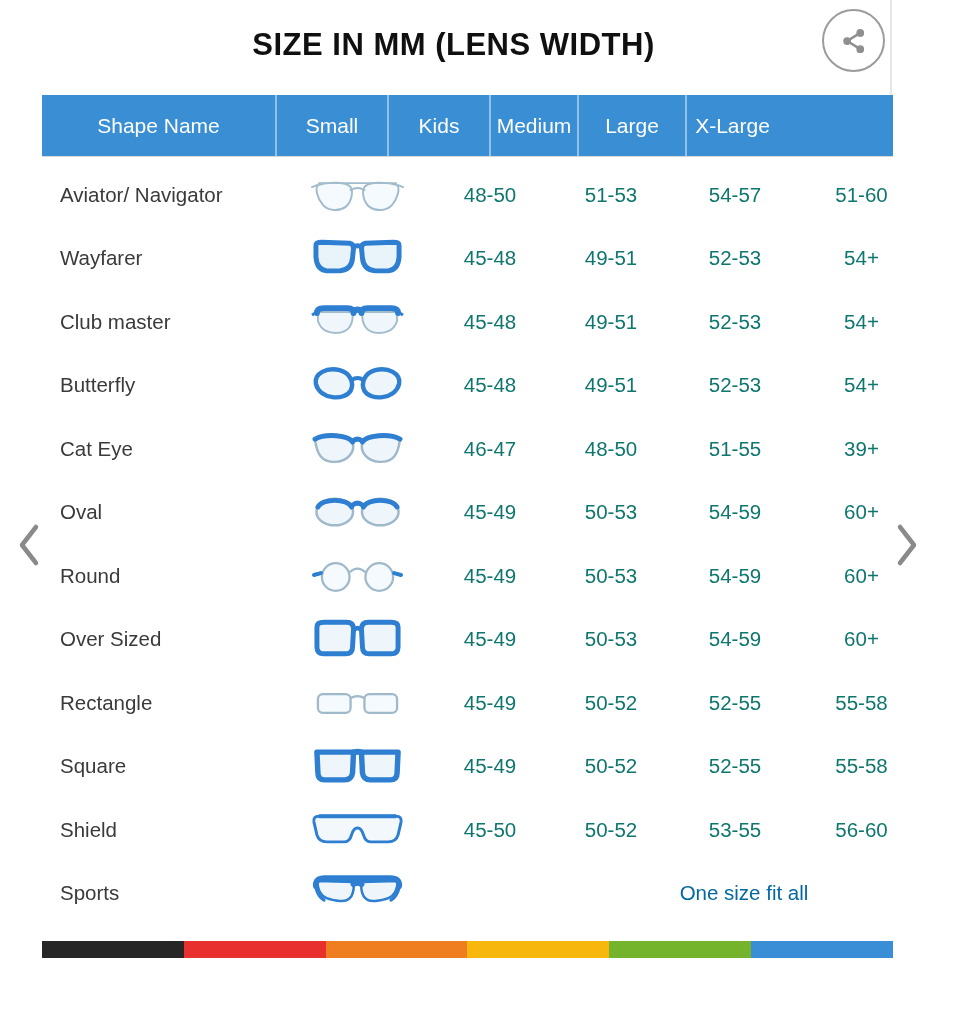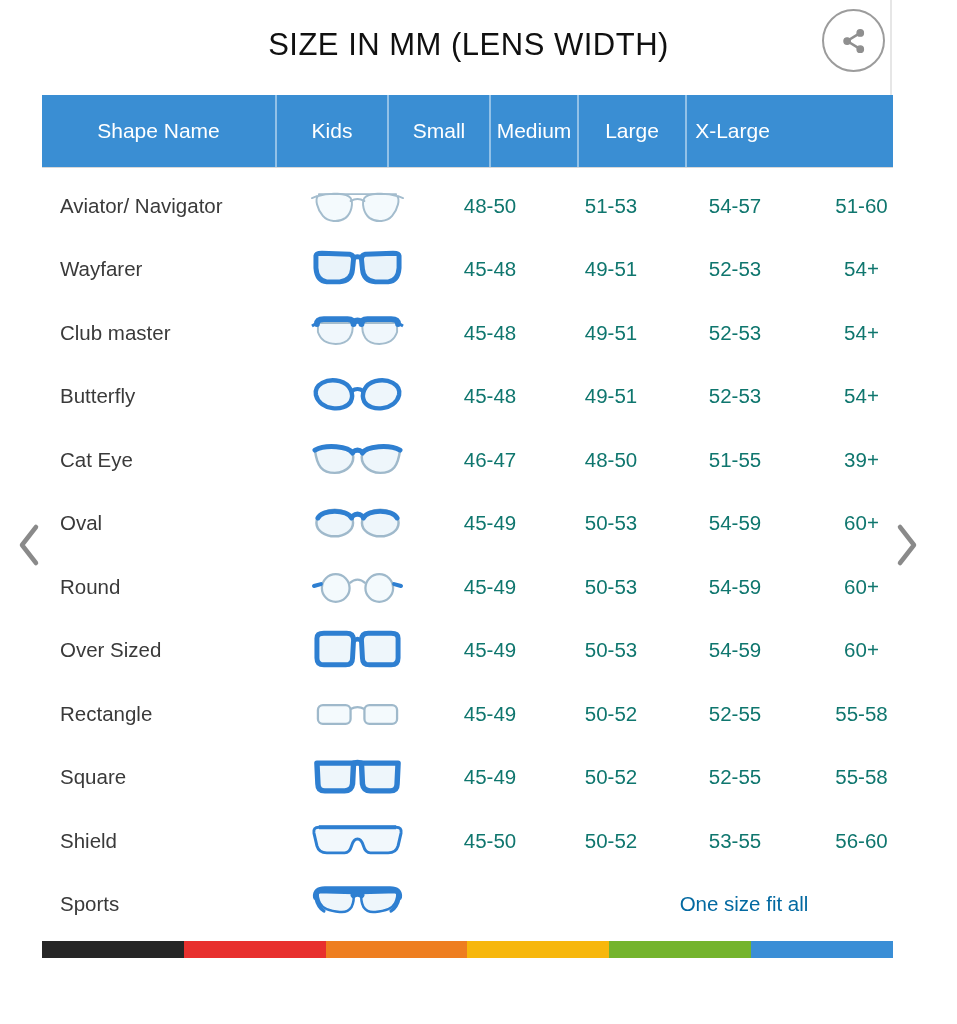--- a/index.html
+++ b/index.html
@@ -1,41 +1,41 @@
 <!DOCTYPE html>
 <html><head>
 <meta charset="utf-8">
 <style>
   * { margin: 0; padding: 0; box-sizing: border-box; }
   html, body { width: 957px; height: 1024px; background: #ffffff; }
   body { font-family: "Liberation Sans", "DejaVu Sans", sans-serif; overflow: hidden; }
   .stage { position: relative; width: 957px; height: 1024px; background: #fff; }
 
   .page-title {
-    position: absolute; left: 43px; top: 27px; width: 851px;
-    text-align: center; font-size: 31px; font-weight: 400; color: #101010;
+    position: absolute; left: 28px; top: 27px; width: 851px;
+    text-align: center; font-size: 31px; font-weight: 700; color: #101010;
     letter-spacing: 0.5px;
   }
 
   .share-btn {
     position: absolute; left: 822px; top: 9px; width: 63px; height: 63px;
     border: 2px solid #9c9c9c; border-radius: 50%; background: #fff;
     display: flex; align-items: center; justify-content: center; cursor: pointer;
   }
 
   .carousel-edge {
     position: absolute; left: 890px; top: 0; width: 2px; height: 95px;
     background: #e6e6e6;
   }
 
   .size-table { position: absolute; left: 42px; top: 95px; width: 851px; }
 
   .thead {
     display: grid; grid-template-columns: 233px 112px 102px 88px 108px 93px 115px;
-    height: 73px; background: #3a8ed3; border-bottom: 1px solid #d8d8d8;
+    height: 62px; background: #3a8ed3; border-bottom: 1px solid #d8d8d8;
   }
   .th {
     display: flex; align-items: center; justify-content: center;
     color: #ffffff; font-size: 21px; font-weight: 400;
     border-left: 2px solid rgba(255,255,255,0.45);
   }
   .th:first-child { border-left: none; }
 
   .tbody { margin-top: 6px; }
   .tr {
@@ -85,22 +85,22 @@
           <path d="M6.5 12 L17 5.5 M6.5 12 L17 18.5" stroke-width="2.1" fill="none"></path>
         </g>
       </svg>
     </span>
   </button>
 
   <div class="size-table">
 
     <div class="thead" style="background: rgb(58, 142, 211);">
       <div class="th">Shape Name</div>
+      <div class="th">Small</div>
       <div class="th">Kids</div>
-      <div class="th">Small</div>
       <div class="th">Medium</div>
       <div class="th">Large</div>
       <div class="th">X-Large</div>
     </div>
 
     <div class="tbody">
 
       <div class="tr">
         <div class="td-name">Aviator/ Navigator</div>
         <div class="td-icon">

